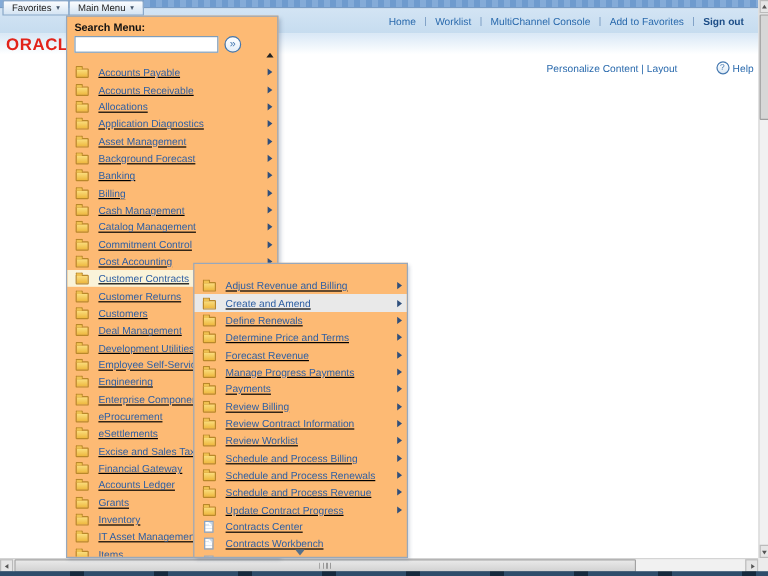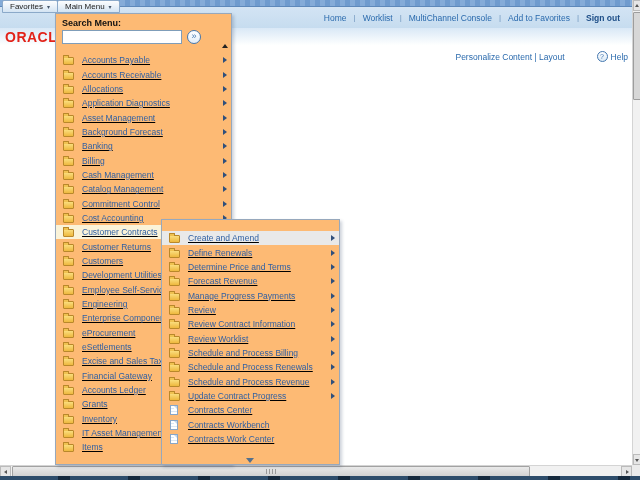--- a/index.html
+++ b/index.html
@@ -265,20 +265,25 @@
         <span class="menu-label">Customer Returns</span>
         <span class="arrow-right"></span>
       </div>
       <div class="menu-row">
         <span class="folder-icon"></span>
         <span class="menu-label">Customers</span>
         <span class="arrow-right"></span>
       </div>
       <div class="menu-row">
         <span class="folder-icon"></span>
+        <span class="menu-label">Deal Management</span>
+        <span class="arrow-right"></span>
+      </div>
+      <div class="menu-row">
+        <span class="folder-icon"></span>
         <span class="menu-label">Development Utilities</span>
         <span class="arrow-right"></span>
       </div>
       <div class="menu-row">
         <span class="folder-icon"></span>
         <span class="menu-label">Employee Self-Service</span>
         <span class="arrow-right"></span>
       </div>
       <div class="menu-row">
         <span class="folder-icon"></span>
@@ -333,20 +338,25 @@
       <div class="menu-row">
         <span class="folder-icon"></span>
         <span class="menu-label">Items</span>
         <span class="arrow-right"></span>
       </div>
     </div>
 </div>
 
 <div class="panel" id="submenu-panel">
   <div id="sm-list">
+      <div class="menu-row">
+        <span class="folder-icon"></span>
+        <span class="menu-label">Adjust Revenue and Billing</span>
+        <span class="arrow-right"></span>
+      </div>
       <div class="menu-row hl-gray">
         <span class="folder-icon"></span>
         <span class="menu-label">Create and Amend</span>
         <span class="arrow-right"></span>
       </div>
       <div class="menu-row">
         <span class="folder-icon"></span>
         <span class="menu-label">Define Renewals</span>
         <span class="arrow-right"></span>
       </div>
@@ -360,21 +370,26 @@
         <span class="menu-label">Forecast Revenue</span>
         <span class="arrow-right"></span>
       </div>
       <div class="menu-row">
         <span class="folder-icon"></span>
         <span class="menu-label">Manage Progress Payments</span>
         <span class="arrow-right"></span>
       </div>
       <div class="menu-row">
         <span class="folder-icon"></span>
-        <span class="menu-label">Review</span>
+        <span class="menu-label">Payments</span>
+        <span class="arrow-right"></span>
+      </div>
+      <div class="menu-row">
+        <span class="folder-icon"></span>
+        <span class="menu-label">Review Billing</span>
         <span class="arrow-right"></span>
       </div>
       <div class="menu-row">
         <span class="folder-icon"></span>
         <span class="menu-label">Review Contract Information</span>
         <span class="arrow-right"></span>
       </div>
       <div class="menu-row">
         <span class="folder-icon"></span>
         <span class="menu-label">Review Worklist</span>

